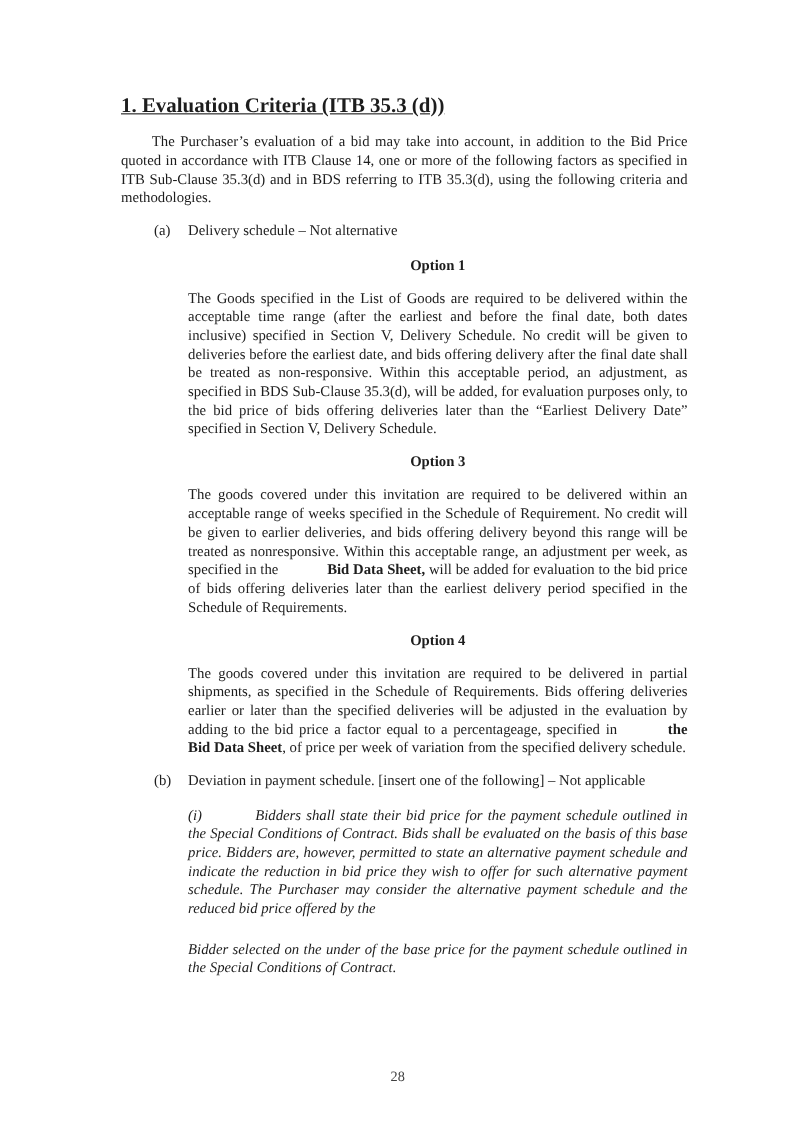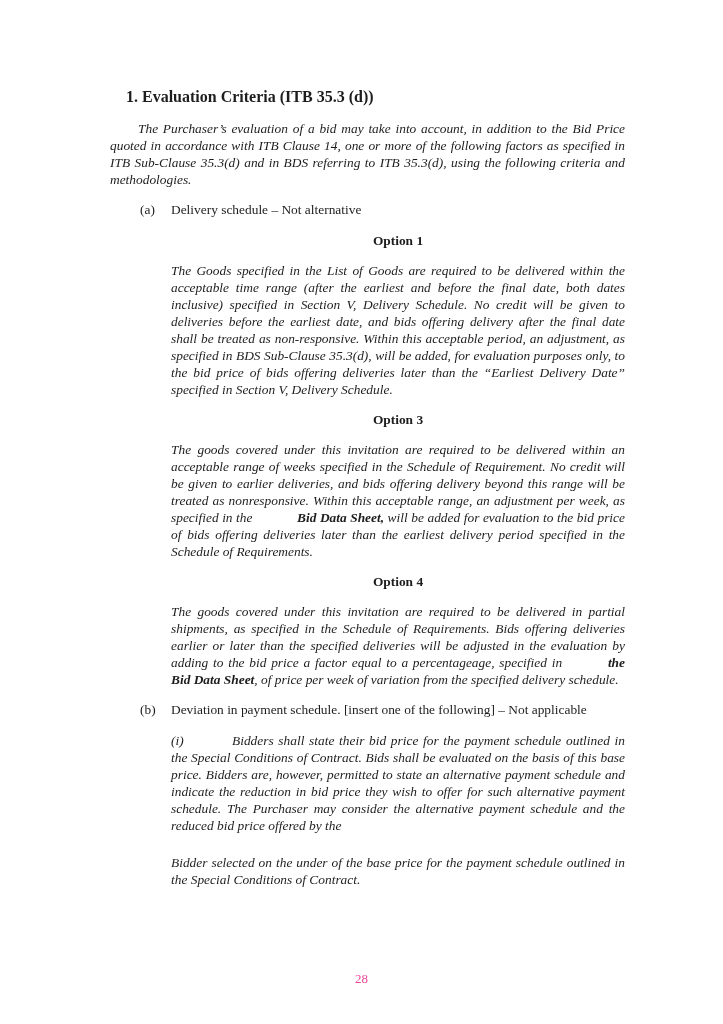--- a/index.html
+++ b/index.html
@@ -10,27 +10,28 @@
     background: #ffffff;
     font-family: "Liberation Serif", "DejaVu Serif", serif;
     color: #1d1d1d;
     overflow: hidden;
     box-sizing: border-box;
     padding: 88px 98px 0 110px;
     font-size: 13.4px;
     line-height: 17px;
   }
   .heading {
-    font-size: 16px;
+    font-size: 19px;
     font-weight: bold;
-    margin: 0 0 15px 16px;
+    margin: 0 0 15px 0;
     line-height: 17px;
+    text-decoration: underline;
   }
   p { margin: 0; }
-  .justify { text-align: justify; font-style: italic; }
+  .justify { text-align: justify; }
   .intro {
     text-indent: 28px;
     margin-bottom: 13px;
   }
   .list-item {
     padding-left: 30px;
     margin-bottom: 14px;
   }
   .list-item .marker {
     display: inline-block;
@@ -55,21 +56,21 @@
     font-style: italic;
   }
   .continuation { font-style: italic; }
   .page-number {
     position: absolute;
     left: 0;
     right: 0;
     top: 970px;
     text-align: center;
     font-size: 13px;
-    color: #ec4899;
+    color: #404040;
   }
 </style>
 </head>
 <body>
 
 <div class="page">
 
   <h1 class="heading">1. Evaluation Criteria (ITB 35.3 (d))</h1>
 
   <p class="intro justify">The Purchaser’s evaluation of a bid may take into account, in addition to the Bid Price quoted in accordance with ITB Clause 14, one or more of the following factors as specified in ITB Sub-Clause 35.3(d) and in BDS referring to ITB 35.3(d), using the following criteria and methodologies.</p>

